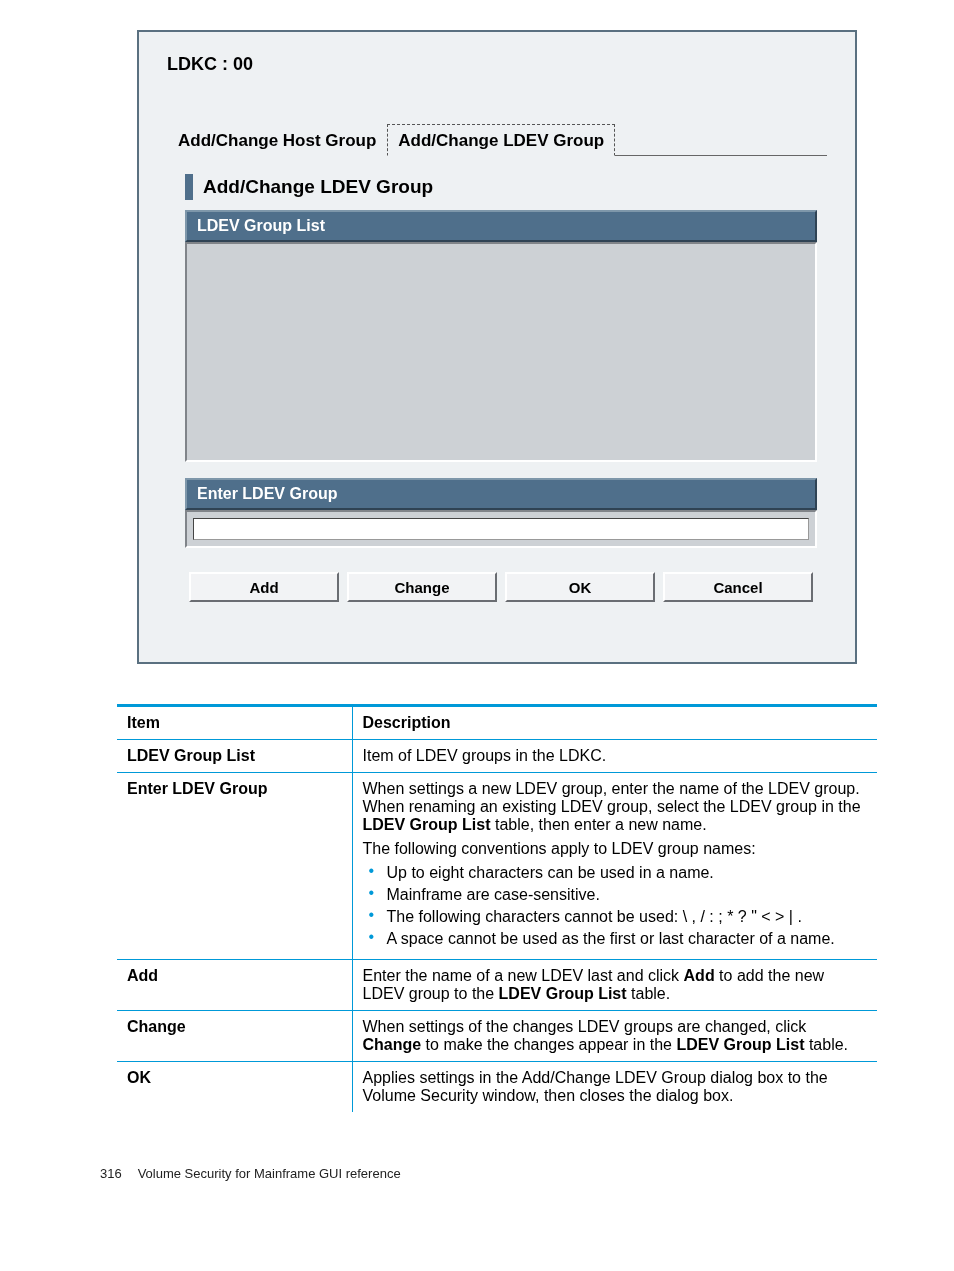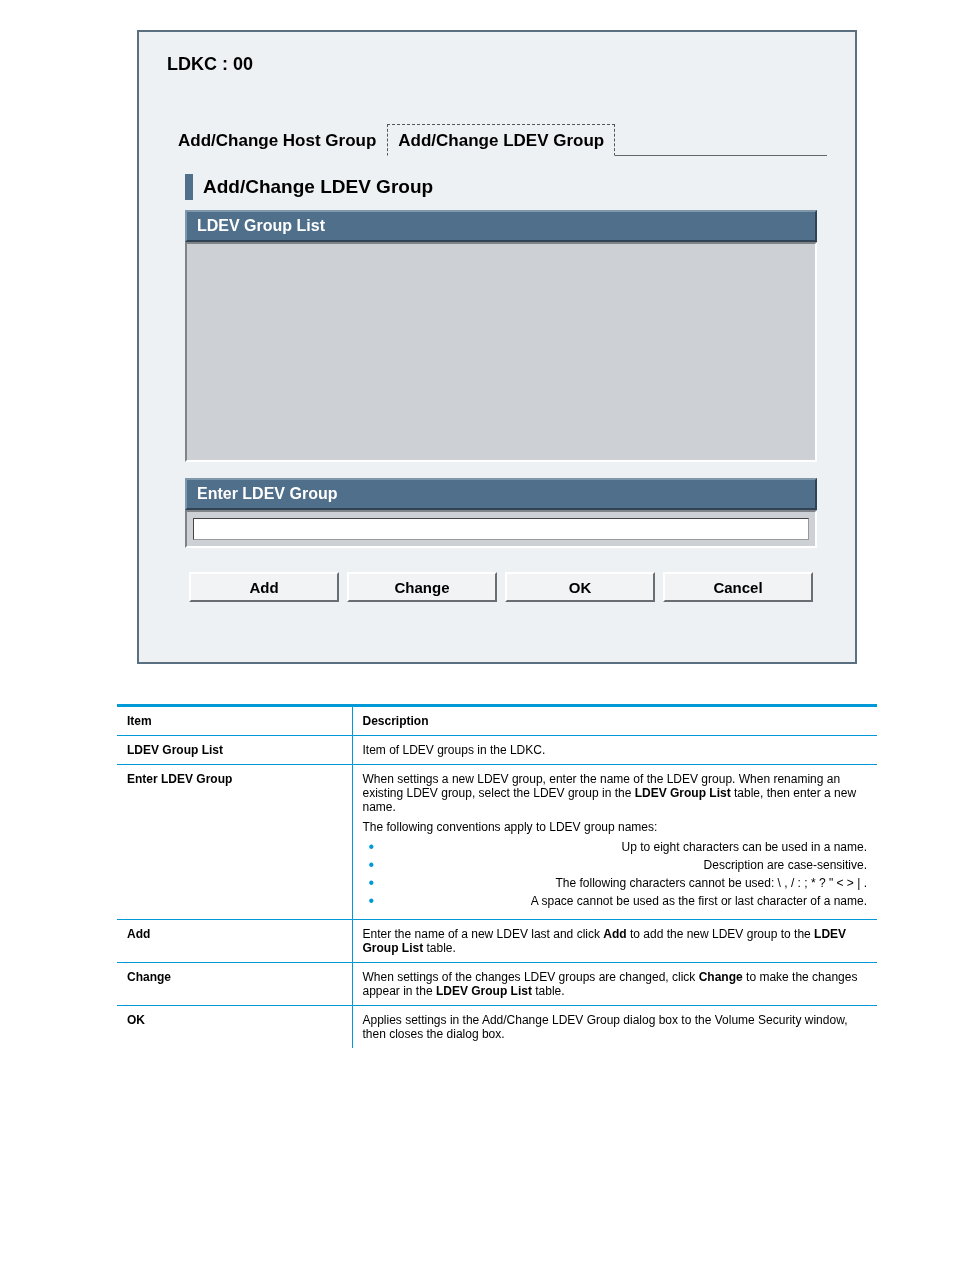--- a/index.html
+++ b/index.html
@@ -128,21 +128,21 @@
     font-weight: bold;
     font-size: 15px;
     font-family: Verdana, Arial, sans-serif;
   }
 
   
   .desc-table {
     border-collapse: collapse;
     width: 760px;
     margin: 0 auto 54px auto;
-    font-size: 12px;
+    font-size: 16px;
   }
   .desc-table th, .desc-table td {
     border: 1px solid #0099d8;
     border-left: none;
     border-right: none;
     padding: 7px 10px 7px 10px;
     text-align: left;
     vertical-align: top;
   }
   .desc-table tr > *:first-child {
@@ -153,21 +153,20 @@
     border-top: 3px solid #0099d8;
     font-weight: bold;
   }
   .desc-table tbody tr:last-child td {
     border-bottom: none;
   }
   .desc-table ul {
     margin: 4px 0 0 0;
     padding-left: 20px;
     list-style: none;
-    text-align: right;
   }
   .desc-table ul li {
     position: relative;
     padding-left: 4px;
     margin-bottom: 4px;
   }
   .desc-table ul li::before {
     content: "•";
     color: #0099d8;
     position: absolute;
@@ -234,21 +233,21 @@
       </tr>
       <tr>
         <td><b>Enter LDEV Group</b></td>
         <td>
           <p>
             <span>When settings a new LDEV group, enter the name of the LDEV group. When renaming an existing LDEV group, select the LDEV group in the </span><b>LDEV Group List</b><span> table, then enter a new name.</span>
           </p>
           <p>The following conventions apply to LDEV group names:</p>
           <ul>
             <li>Up to eight characters can be used in a name.</li>
-            <li>Description are case-sensitive.</li>
+            <li>Mainframe are case-sensitive.</li>
             <li>The following characters cannot be used: \ , / : ; * ? " &lt; &gt; | .</li>
             <li>A space cannot be used as the first or last character of a name.</li>
           </ul>
         </td>
       </tr>
       <tr>
         <td><b>Add</b></td>
         <td>
           <span>Enter the name of a new LDEV last and click </span><b>Add</b><span> to add the new LDEV group to the </span><b>LDEV Group List</b><span> table.</span>
         </td>
@@ -259,14 +258,18 @@
           <span>When settings of the changes LDEV groups are changed, click </span><b>Change</b><span> to make the changes appear in the </span><b>LDEV Group List</b><span> table.</span>
         </td>
       </tr>
       <tr>
         <td><b>OK</b></td>
         <td>Applies settings in the Add/Change LDEV Group dialog box to the Volume Security window, then closes the dialog box.</td>
       </tr>
     </tbody>
   </table>
 
+  <div class="footer">
+    <span class="pagenum">316</span>
+    <span>Volume Security for Mainframe GUI reference</span>
+  </div>
 
 </div>
 
 </body></html>

